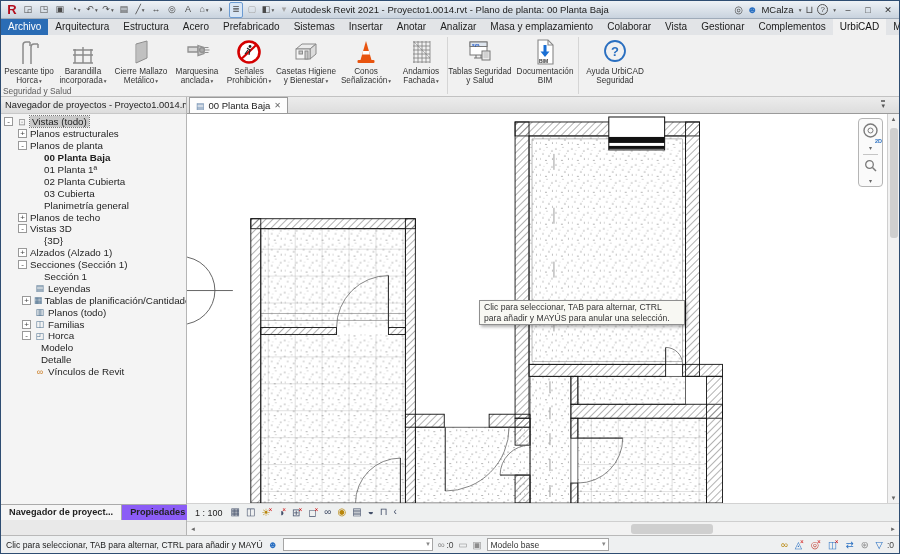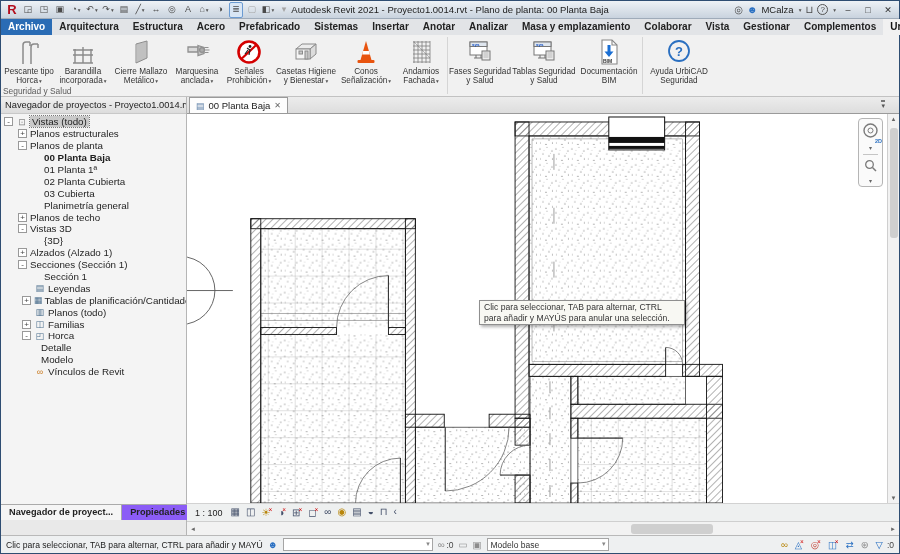--- a/index.html
+++ b/index.html
@@ -19,21 +19,21 @@
   .dropcaret:empty{display:none;}
   .tb-title{position:absolute;left:0;right:0;text-align:center;font-size:9.5px;color:#1c1c1c;pointer-events:none;}
   .tb-right{margin-left:auto;display:flex;align-items:center;z-index:2;gap:4px;}
   .tbi{font-size:10px;color:#4a4a4a;}
   .tbi.blue{color:#2a70c2;}
   .tbi.circ{border:1px solid #555;border-radius:50%;width:11px;height:11px;display:inline-flex;align-items:center;justify-content:center;font-size:8px;}
   .tb-user{font-size:9.5px;color:#222;}
   .winbtn{font-size:9px;color:#333;width:16px;text-align:center;}
 
   
-  .tabsrow{height:16px;background:#e2e4e7;display:flex;align-items:center;flex:0 0 16px;font-weight:bold;}
+  .tabsrow{height:16px;background:#e2e4e7;display:flex;align-items:center;flex:0 0 16px;}
   .tabslist{display:flex;}
   .rtab{padding:0 7px;font-size:10px;line-height:16px;color:#222;white-space:nowrap;}
   .rtab.file{background:#2a6cb5;color:#fff;}
   .rtab.active{background:#f1f1f1;color:#111;}
 
   
   .ribbon{height:62px;background:#f1f1f1;border-bottom:1px solid #c2c2c2;display:flex;flex:0 0 62px;padding-left:2px;}
   .rgroup{display:flex;flex-direction:column;}
   .rbtns{display:flex;flex:1;align-items:flex-start;}
   .rbtn{display:flex;flex-direction:column;align-items:center;padding-top:2px;height:50px;}
@@ -324,44 +324,31 @@
             </span>
             <span class="rlabel"><span>Andamios Fachada</span><span class="dropcaret">▾</span></span>
           </div>
         </div>
       <div class="glabel">Seguridad y Salud</div>
     </div>
     <div class="gsep"></div>
     <div class="rgroup">
       <div class="rbtns">
 
-      <div class="rbtn w64">
+          <div class="rbtn w64">
             <span class="ricon">
               <svg width="30" height="30" viewBox="0 0 30 30">
                 <rect x="5" y="5" width="17" height="13" fill="#fff" stroke="#777"></rect>
                 <rect x="5" y="5" width="17" height="4.5" fill="#dfe6ef" stroke="#777"></rect>
                 <text x="7" y="9" font-size="4.2" fill="#0a48c0" font-weight="bold" font-family="Liberation Mono, monospace">SyS</text>
                 <path d="M11 18 v3 M16 18 v3 M9 21 h9" stroke="#777" stroke-width="1.1" fill="none"></path>
                 <rect x="17" y="14" width="8" height="9" fill="#ececec" stroke="#777"></rect>
                 <path d="M18.5 16 h5 M18.5 18 h5 M18.5 20 h5" stroke="#999" stroke-width="0.6" fill="none"></path>
               </svg>
             </span>
-            <span class="rlabel"><span>Fases Seguridad y Salud</span></span>
-          </div>
-          <div class="rbtn w64">
-            <span class="ricon">
-              <svg width="30" height="30" viewBox="0 0 30 30">
-                <rect x="5" y="5" width="17" height="13" fill="#fff" stroke="#777"></rect>
-                <rect x="5" y="5" width="17" height="4.5" fill="#dfe6ef" stroke="#777"></rect>
-                <text x="7" y="9" font-size="4.2" fill="#0a48c0" font-weight="bold" font-family="Liberation Mono, monospace">SyS</text>
-                <path d="M11 18 v3 M16 18 v3 M9 21 h9" stroke="#777" stroke-width="1.1" fill="none"></path>
-                <rect x="17" y="14" width="8" height="9" fill="#ececec" stroke="#777"></rect>
-                <path d="M18.5 16 h5 M18.5 18 h5 M18.5 20 h5" stroke="#999" stroke-width="0.6" fill="none"></path>
-              </svg>
-            </span>
             <span class="rlabel"><span>Tablas Seguridad y Salud</span></span>
           </div>
           <div class="rbtn w66">
             <span class="ricon">
               <svg width="30" height="30" viewBox="0 0 30 30">
                 <path d="M8 3 h10 l5 5 v19 H8 z" fill="#fff" stroke="#888" stroke-width="1.1"></path>
                 <path d="M18 3 v5 h5" fill="none" stroke="#888" stroke-width="1.1"></path>
                 <polygon points="13.5,8 16.5,8 16.5,14.5 19.5,14.5 15,20 10.5,14.5 13.5,14.5" fill="#1a6fd4"></polygon>
                 <text x="9" y="26" font-size="5" font-weight="bold" fill="#333" font-family="Liberation Sans, sans-serif">BIM</text>
               </svg>
@@ -489,26 +476,26 @@
             <span class="lbl">Familias</span>
           </div>
           <div class="trow lvl0i">
             <span class="exp">-</span>
             <span class="ticon" data-icon="group-icon"></span>
             <span class="lbl">Horca</span>
           </div>
           <div class="trow lvl1g">
             <span class="exp"></span>
 
+            <span class="lbl">Modelo</span>
+          </div>
+          <div class="trow lvl1g">
+            <span class="exp"></span>
+
             <span class="lbl">Detalle</span>
-          </div>
-          <div class="trow lvl1g">
-            <span class="exp"></span>
-
-            <span class="lbl">Modelo</span>
           </div>
           <div class="trow lvl0i">
             <span class="exp"></span>
             <span class="ticon" data-icon="link-icon"></span>
             <span class="lbl">Vínculos de Revit</span>
           </div>
         </div>
       <div class="btabs">
 
       <span class="btab on">Navegador de proyect...</span>

